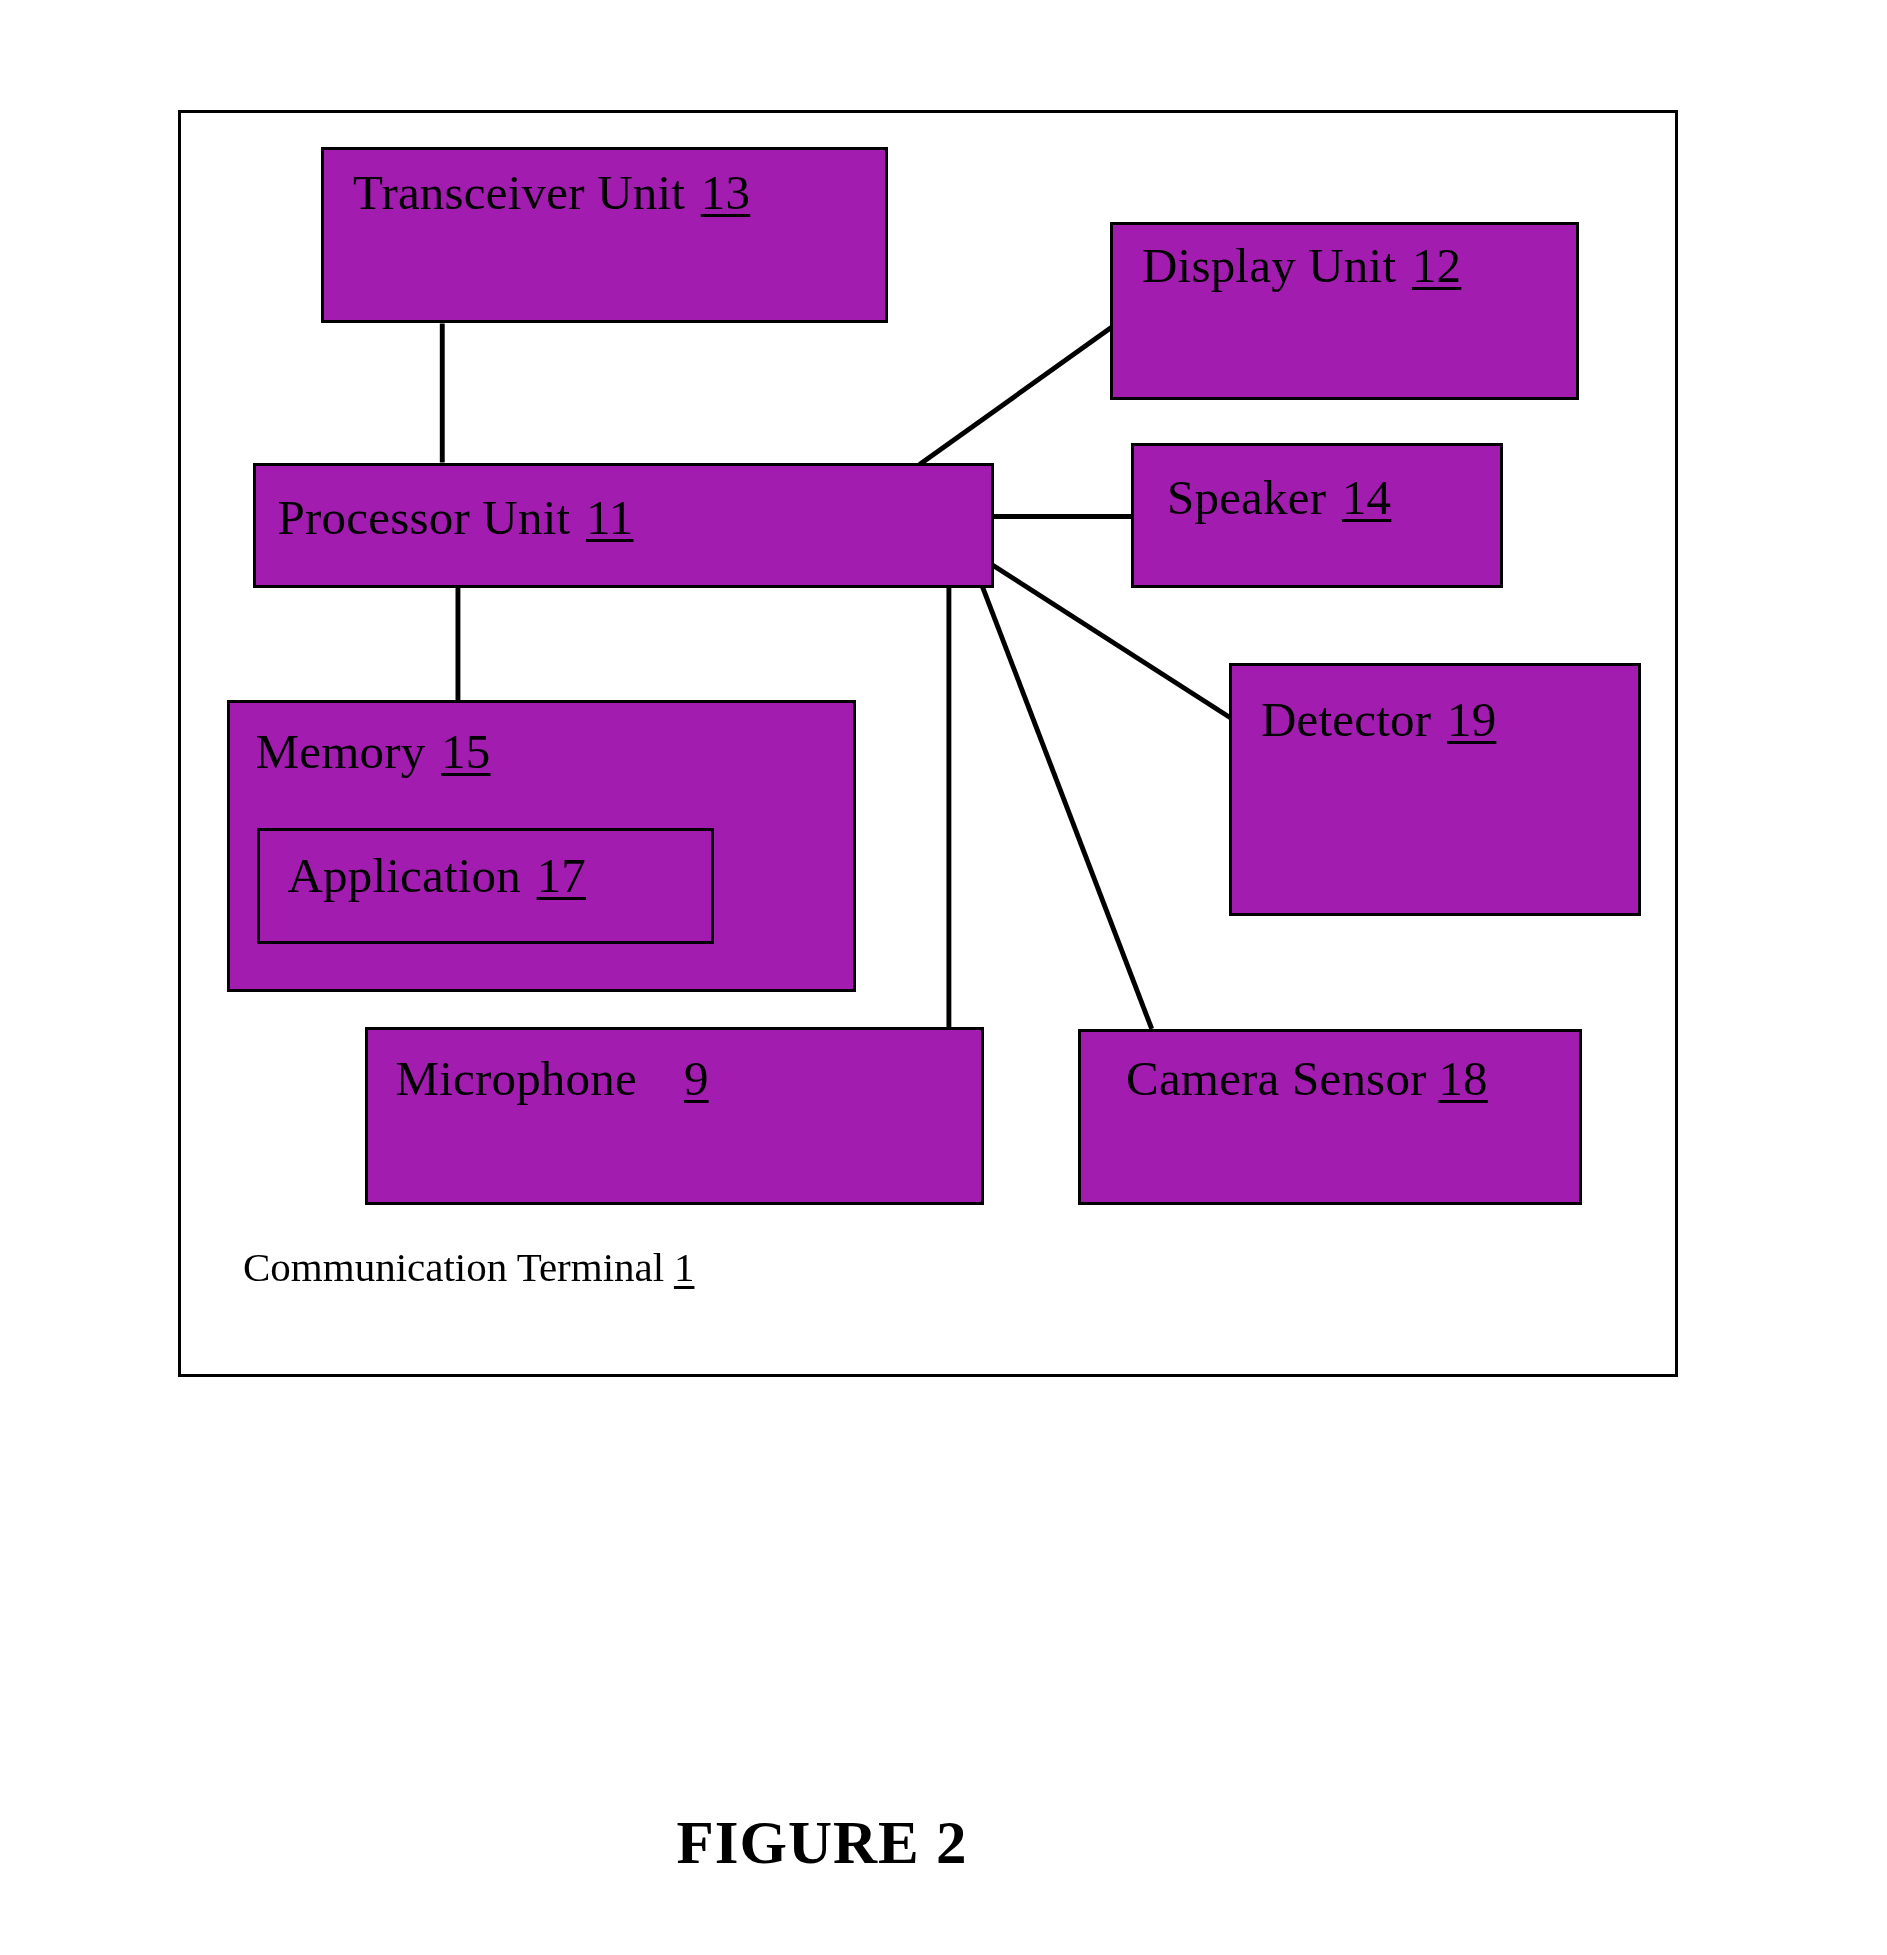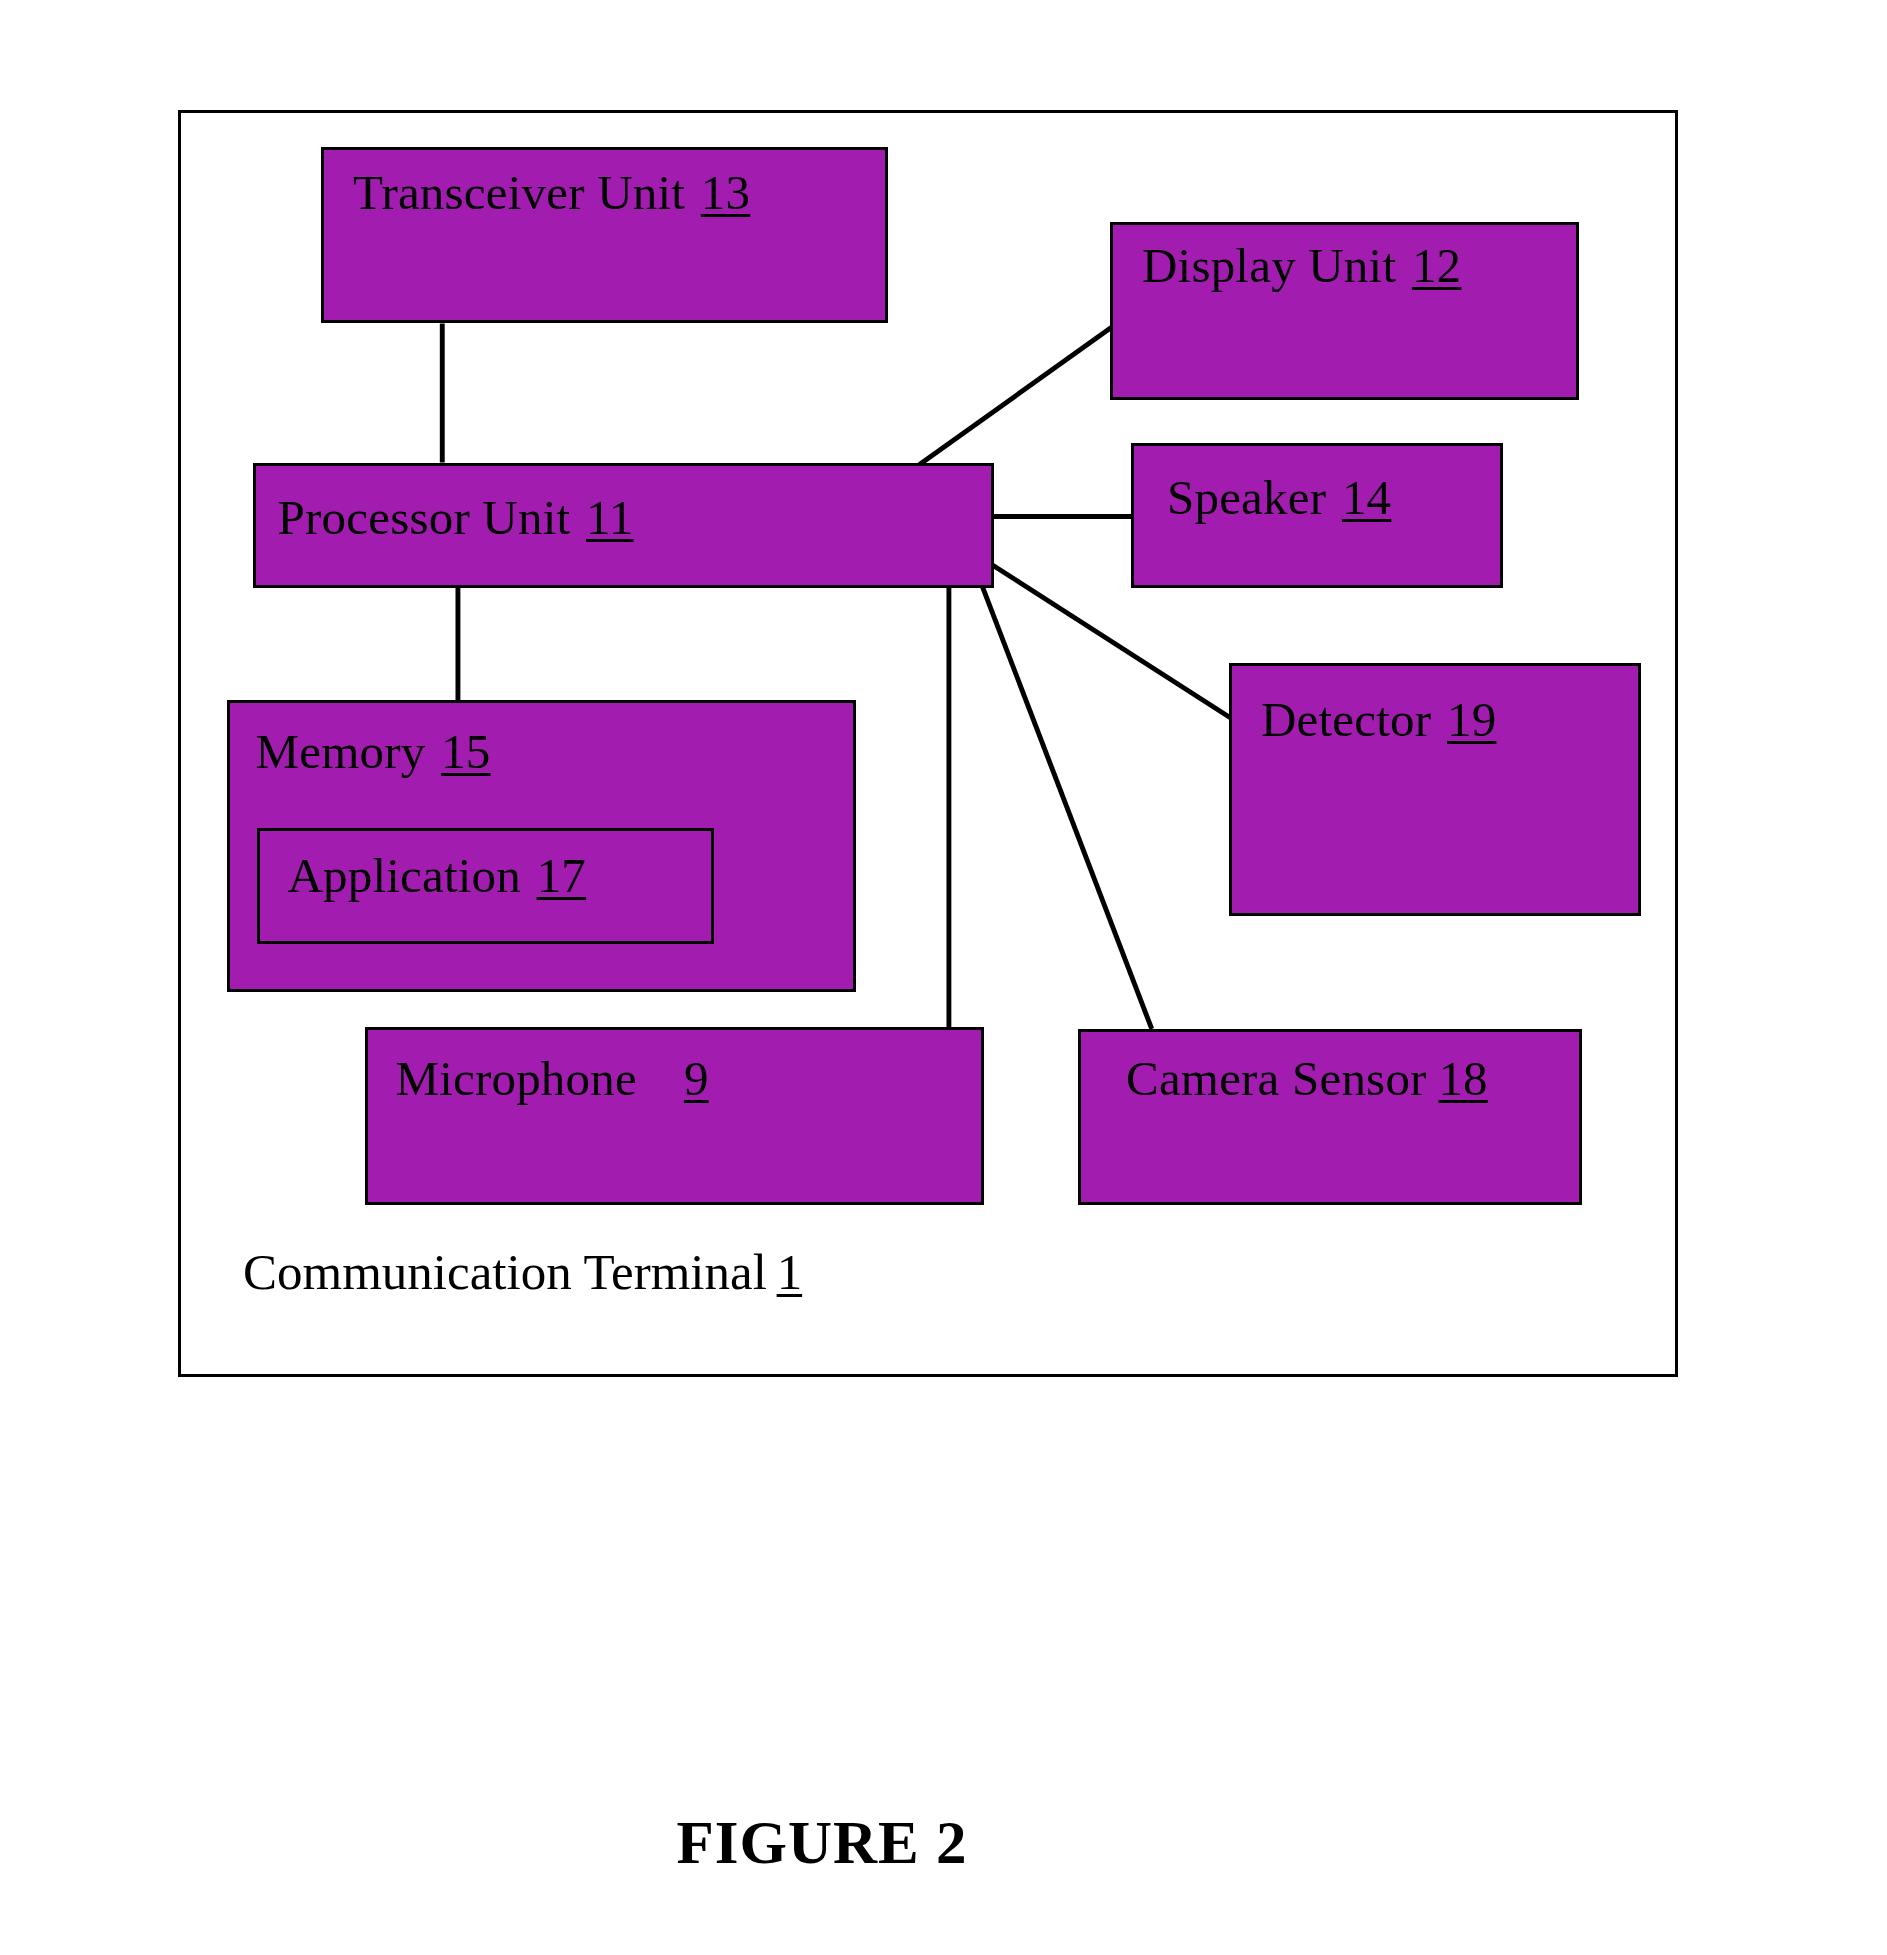--- a/index.html
+++ b/index.html
@@ -83,21 +83,21 @@
   #node-camera .node-label      { top: 21.6px; left: 45px; }
   #node-camera .node-label .num { margin-left: 11.8px; }
   #node-transceiver .node-label { top: 17.6px; left: 29px; }
   #node-display .node-label     { top: 15.7px; left: 29px; }
 
   
   .terminal-caption {
     position: absolute;
     left: 243px;
     top: 1247px;
-    font-size: 51px;
+    font-size: 41px;
     line-height: 1.0;
     white-space: nowrap;
     z-index: 5;
   }
   .terminal-caption .num {
     text-decoration: underline;
     text-underline-offset: 4.9px;
     text-decoration-thickness: 2.9px;
     margin-left: 9.8px;
   }

